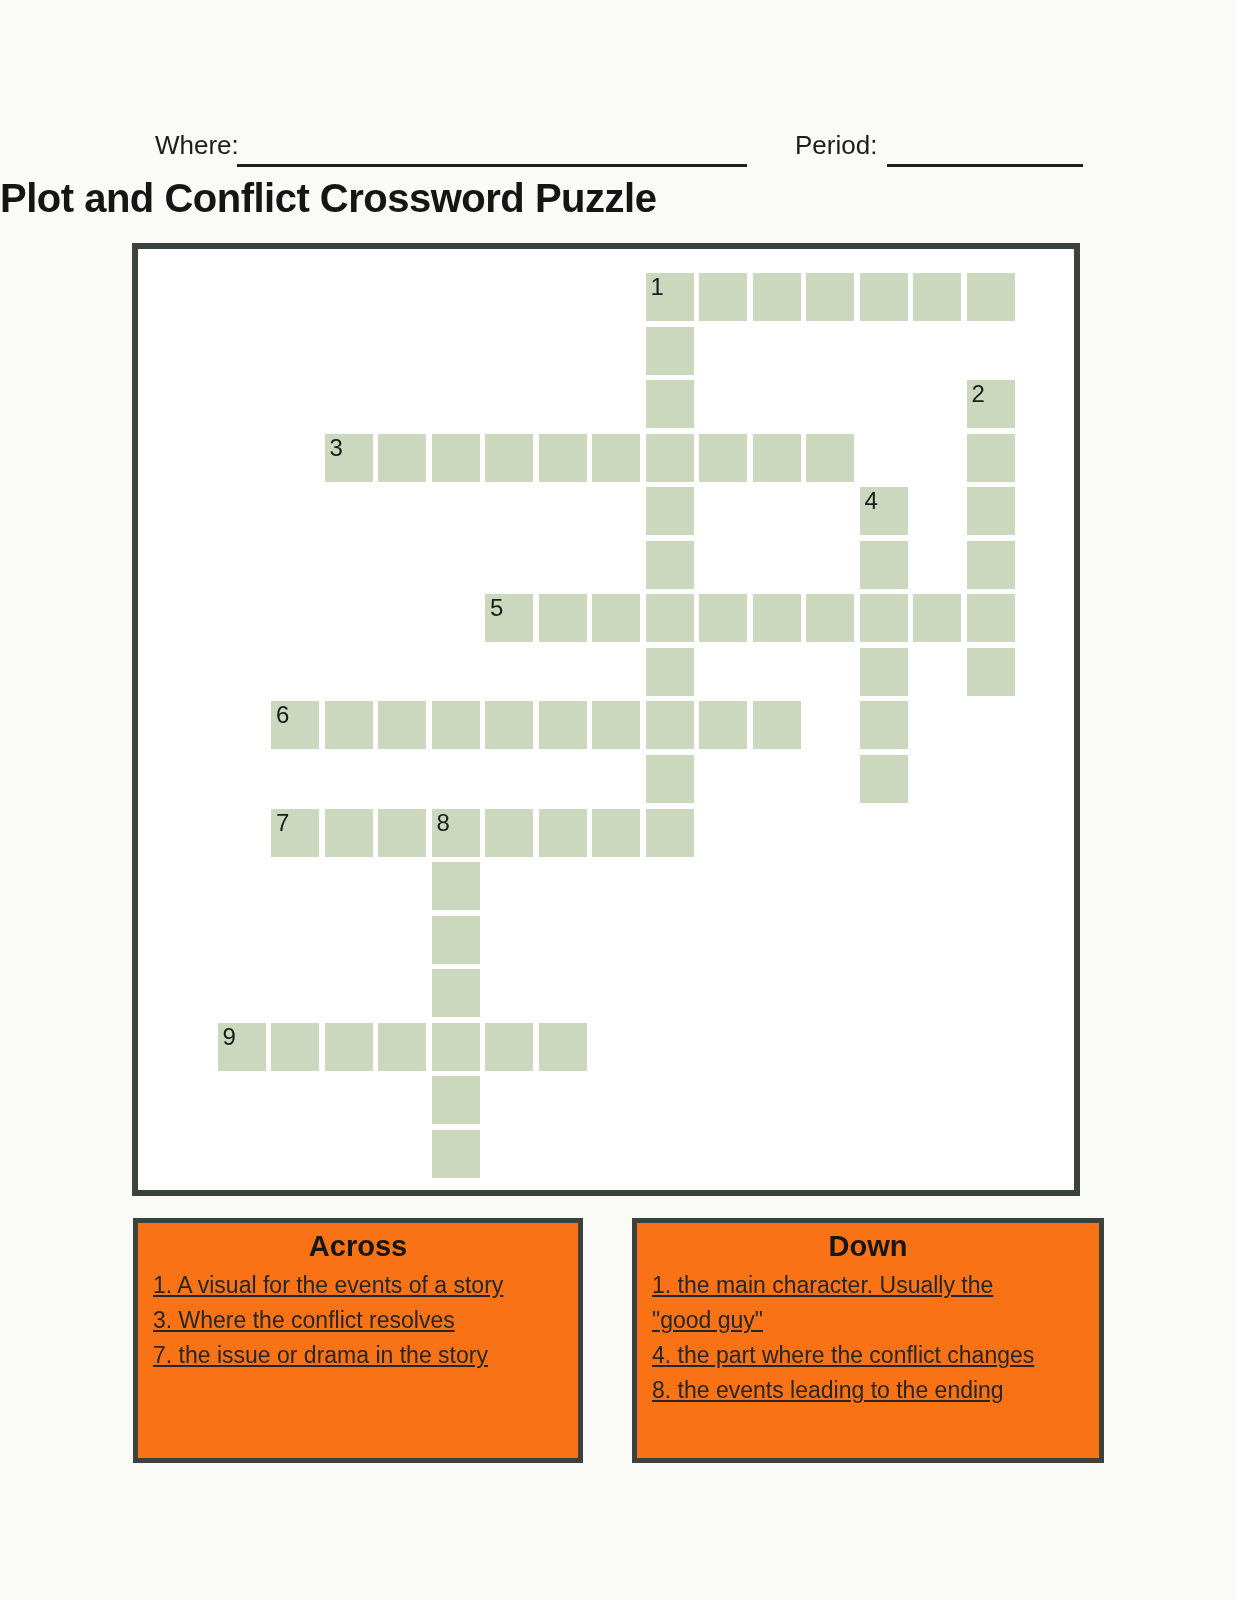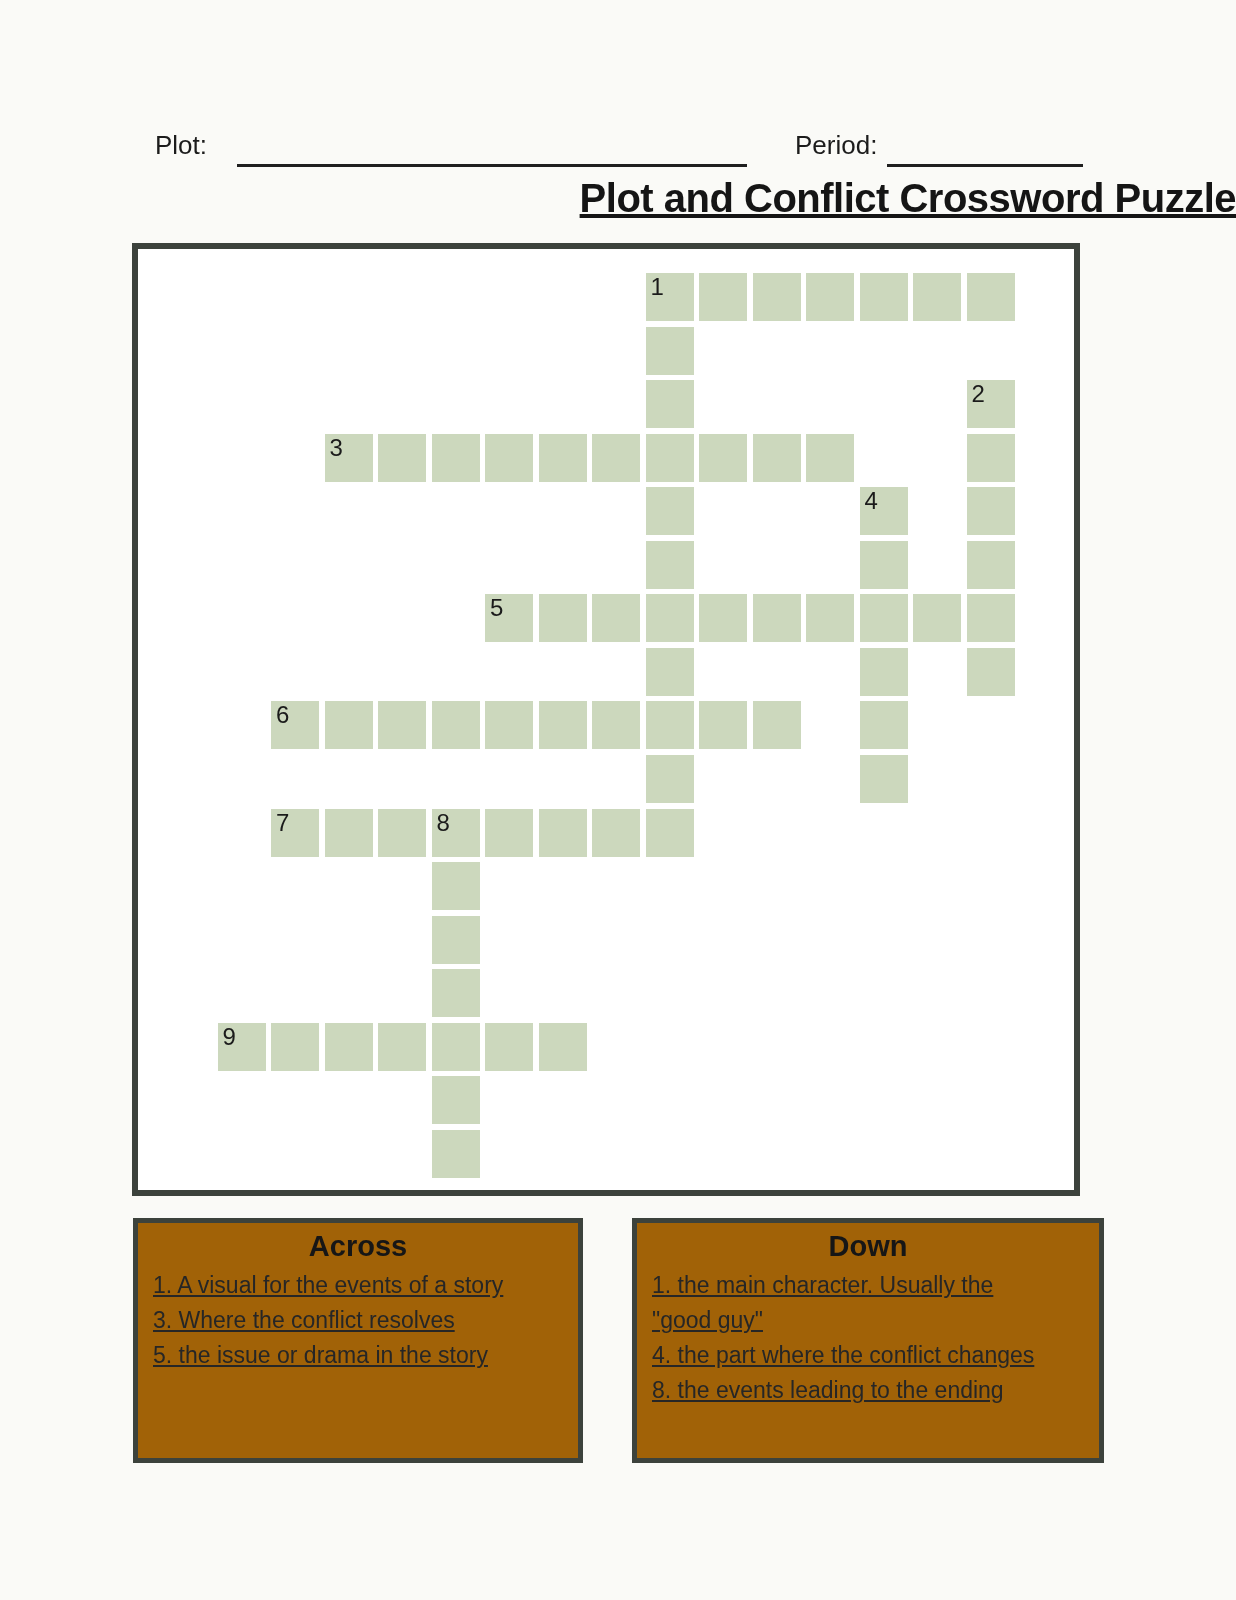--- a/index.html
+++ b/index.html
@@ -22,26 +22,25 @@
     position: absolute;
     height: 3px;
     background: #1f1f1f;
   }
   #name-blank   { left: 237px; top: 164px; width: 510px; }
   #period-blank { left: 887px; top: 164px; width: 196px; }
   #page-title {
     position: absolute;
     left: 0; right: 0; top: 176px;
     margin: 0;
-    text-align: right;
+    text-align: left;
     font-size: 40px;
     font-weight: 700;
     letter-spacing: -0.5px;
     color: #151515;
-    text-decoration: underline;
   }
   #grid-box {
     position: absolute;
     left: 132px; top: 243px;
     width: 948px; height: 953px;
     box-sizing: border-box;
     border: 6px solid var(--border-dark, #3c423c);
     background: #ffffff;
   }
   .cell {
@@ -55,21 +54,21 @@
     font-size: 24px;
     line-height: 28px;
     color: #1b1b1b;
   }
   .clue-box {
     position: absolute;
     top: 1218px;
     height: 245px;
     box-sizing: border-box;
     border: 5px solid var(--border-dark, #3c423c);
-    background: #a16207;
+    background: #f97316;
   }
   #across-box { left: 133px; width: 450px; }
   #down-box   { left: 632px; width: 472px; }
   .clue-title {
     text-align: center;
     font-size: 29px;
     font-weight: 700;
     margin-top: 7px;
     color: #161616;
   }
@@ -78,21 +77,21 @@
     font-size: 23px;
     line-height: 35px;
     white-space: pre;
     color: #262626;
     text-decoration: underline;
   }
 </style>
 </head>
 <body>
 
-<span id="name-label" class="hdr-label">Plot:</span>
+<span id="name-label" class="hdr-label">Where:</span>
 <div id="name-blank" class="blank-line"></div>
 
 <span id="period-label" class="hdr-label">Period:</span>
 <div id="period-blank" class="blank-line"></div>
 
 <h1 id="page-title">Plot and Conflict Crossword Puzzle</h1>
 
 <div id="grid-box">
     <div class="cell" style="left: 507.5px; top: 24px;">
       <span class="cell-num">1</span>
@@ -185,21 +184,21 @@
     <div class="cell" style="left: 400.5px; top: 773.84px;"></div>
     <div class="cell" style="left: 293.5px; top: 827.4px;"></div>
     <div class="cell" style="left: 293.5px; top: 880.96px;"></div>
   </div>
 
 <div id="across-box" class="clue-box">
   <div class="clue-title">Across</div>
   <div class="clue-list">
       <div class="clue">1. A visual for the events of a story</div>
       <div class="clue">3. Where the conflict resolves</div>
-      <div class="clue">5. the issue or drama in the story</div>
+      <div class="clue">7. the issue or drama in the story</div>
     </div>
 </div>
 
 <div id="down-box" class="clue-box">
   <div class="clue-title">Down</div>
   <div class="clue-list">
       <div class="clue">1. the main character. Usually the
 "good guy"</div>
       <div class="clue">4. the part where the conflict changes</div>
       <div class="clue">8. the events leading to the ending</div>

